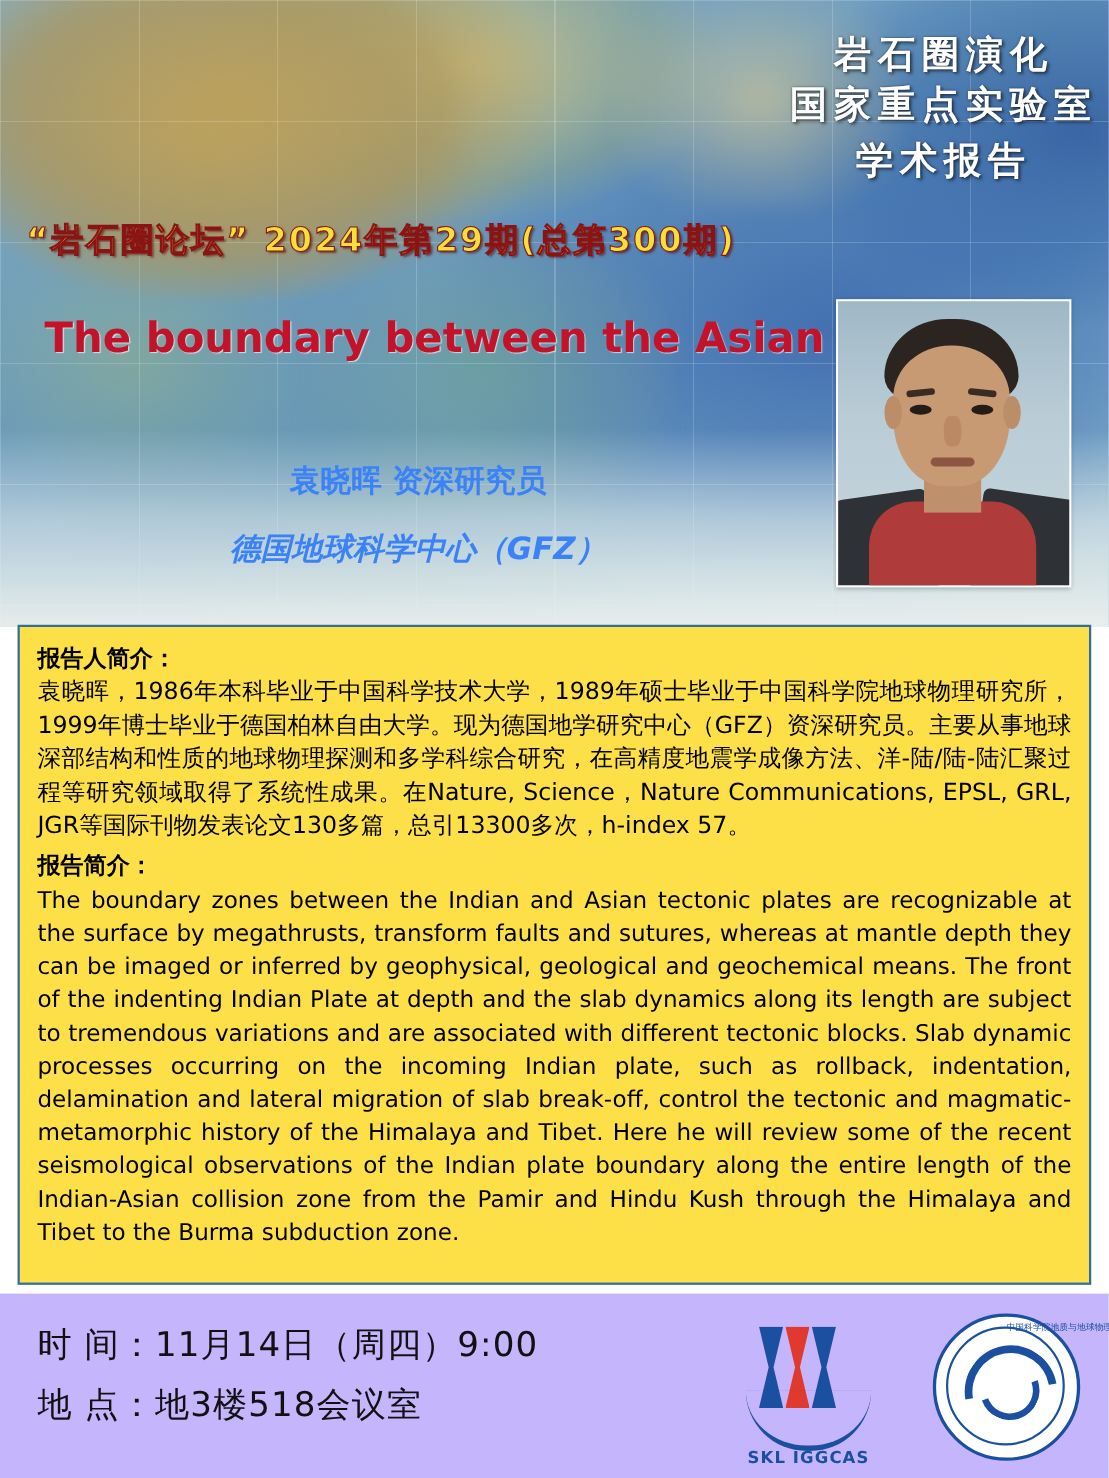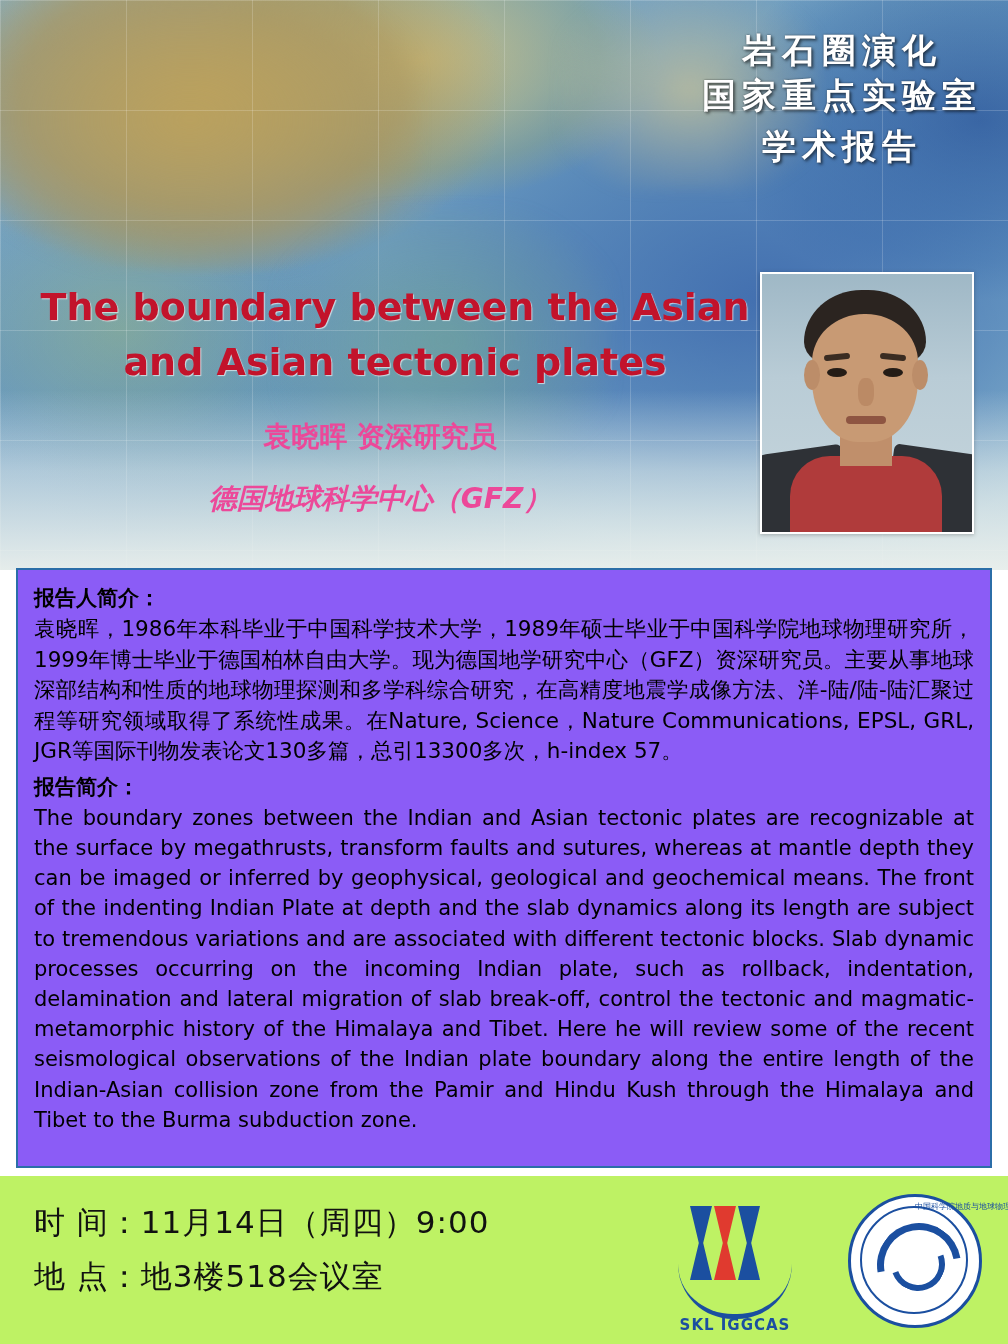--- a/index.html
+++ b/index.html
@@ -68,21 +68,21 @@
     position: absolute;
     left: 560px; top: -10px;
     width: 260px; height: 200px;
     background: radial-gradient(ellipse at 50% 50%, rgba(208,198,150,0.7) 0%, rgba(190,185,150,0.2) 60%, rgba(190,185,150,0) 82%);
     filter: blur(7px);
   }
 
   
   .lab-title {
     position: absolute;
-    right: 26px;
+    right: 10px;
     top: 28px;
     text-align: center;
     font-family: "DejaVu Sans", sans-serif;
     font-weight: bold;
     color: #ffffff;
     text-shadow:
       0 0 2px rgba(0,0,0,0.55),
       2px 2px 3px rgba(0,0,0,0.5);
     letter-spacing: 6px;
     line-height: 1.32;
@@ -124,21 +124,21 @@
   
   .speaker {
     position: absolute;
     left: 30px;
     top: 420px;
     width: 700px;
     text-align: center;
     font-family: "DejaVu Sans", sans-serif;
     font-size: 28px;
     font-weight: bold;
-    color: #ec4899;
+    color: #3b82f6;
     line-height: 1.2;
   }
   .speaker .affil {
     margin-top: 28px;
     font-size: 28px;
     font-style: italic;
   }
 
   
   .portrait {
@@ -220,21 +220,21 @@
   }
 
   
   .abstract-box {
     position: absolute;
     left: 16px;
     top: 568px;
     width: 976px;
     height: 600px;
     box-sizing: border-box;
-    background: #8b5cf6;
+    background: #fde047;
     border: 2px solid #2b6ea8;
     padding: 14px 16px 10px 16px;
   }
   .sec-head {
     font-family: "DejaVu Sans", sans-serif;
     font-size: 21px;
     font-weight: bold;
     color: #000000;
     margin: 0 0 2px 0;
   }
@@ -256,21 +256,21 @@
     margin: 0;
   }
 
   
   .footer {
     position: absolute;
     left: 0;
     top: 1176px;
     width: 1008px;
     height: 168px;
-    background: #bef264;
+    background: #c4b5fd;
   }
   .footer-line {
     position: absolute;
     left: 34px;
     font-family: "DejaVu Sans", sans-serif;
     font-size: 31px;
     color: #111111;
     letter-spacing: 1px;
     white-space: nowrap;
   }
@@ -380,24 +380,24 @@
     <div class="banner-grid"></div>
     <div class="banner-fade"></div>
   </div>
 
   <div class="lab-title">
     <div class="l1">岩石圈演化</div>
     <div class="l2">国家重点实验室</div>
     <div class="l3">学术报告</div>
   </div>
 
+  <div class="series">“岩石圈论坛” 2024年第29期(总第300期)</div>
 
   <div class="main-title">
     <div>The boundary between the Asian</div>
-    <div>and Asian tectonic plates</div>
   </div>
 
   <div class="speaker">
     <div>袁晓晖 资深研究员</div>
     <div class="affil">德国地球科学中心（GFZ）</div>
   </div>
 
   <div class="portrait">
     <div class="jacket-l"></div>
     <div class="jacket-r"></div>

